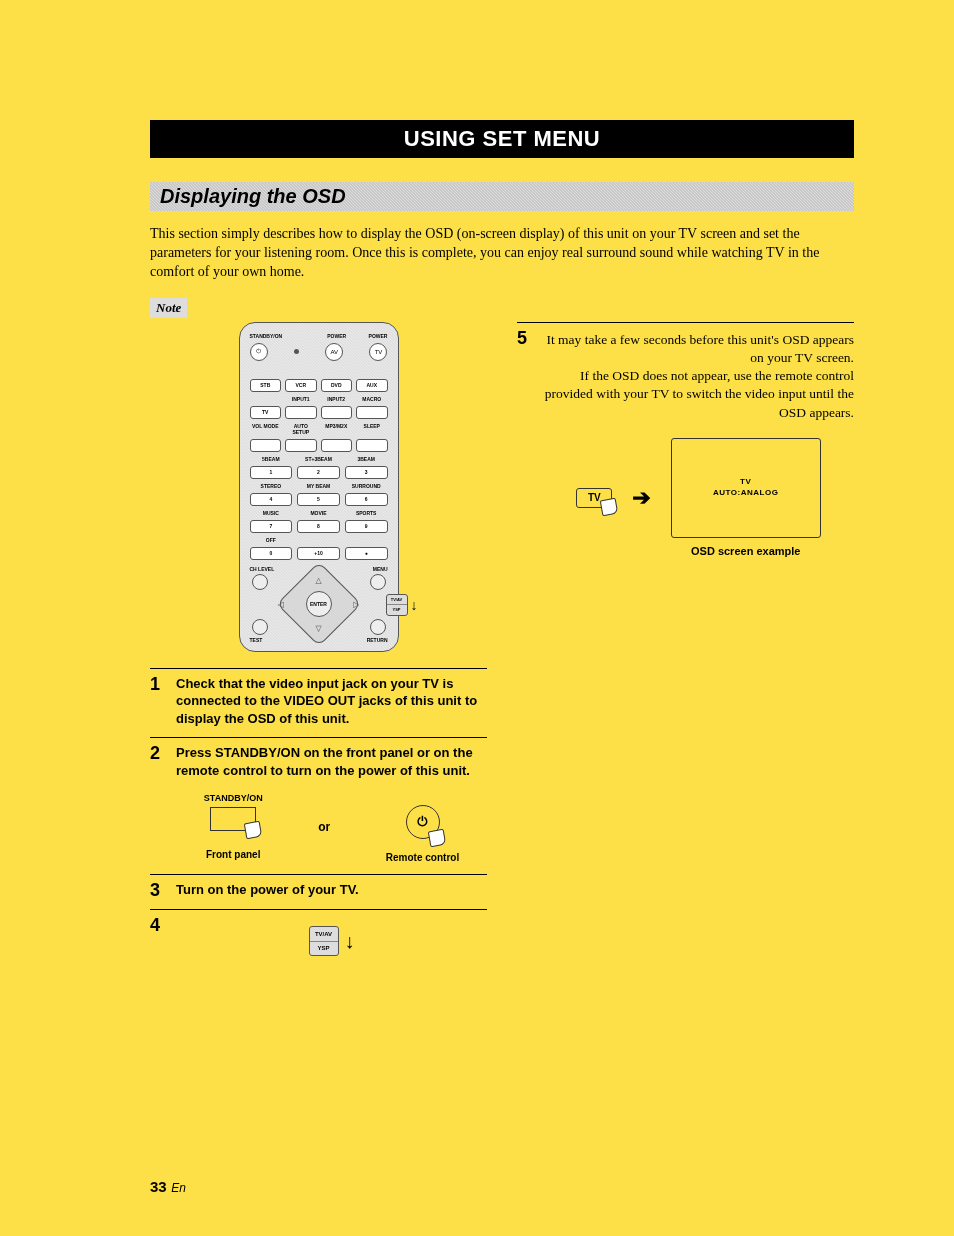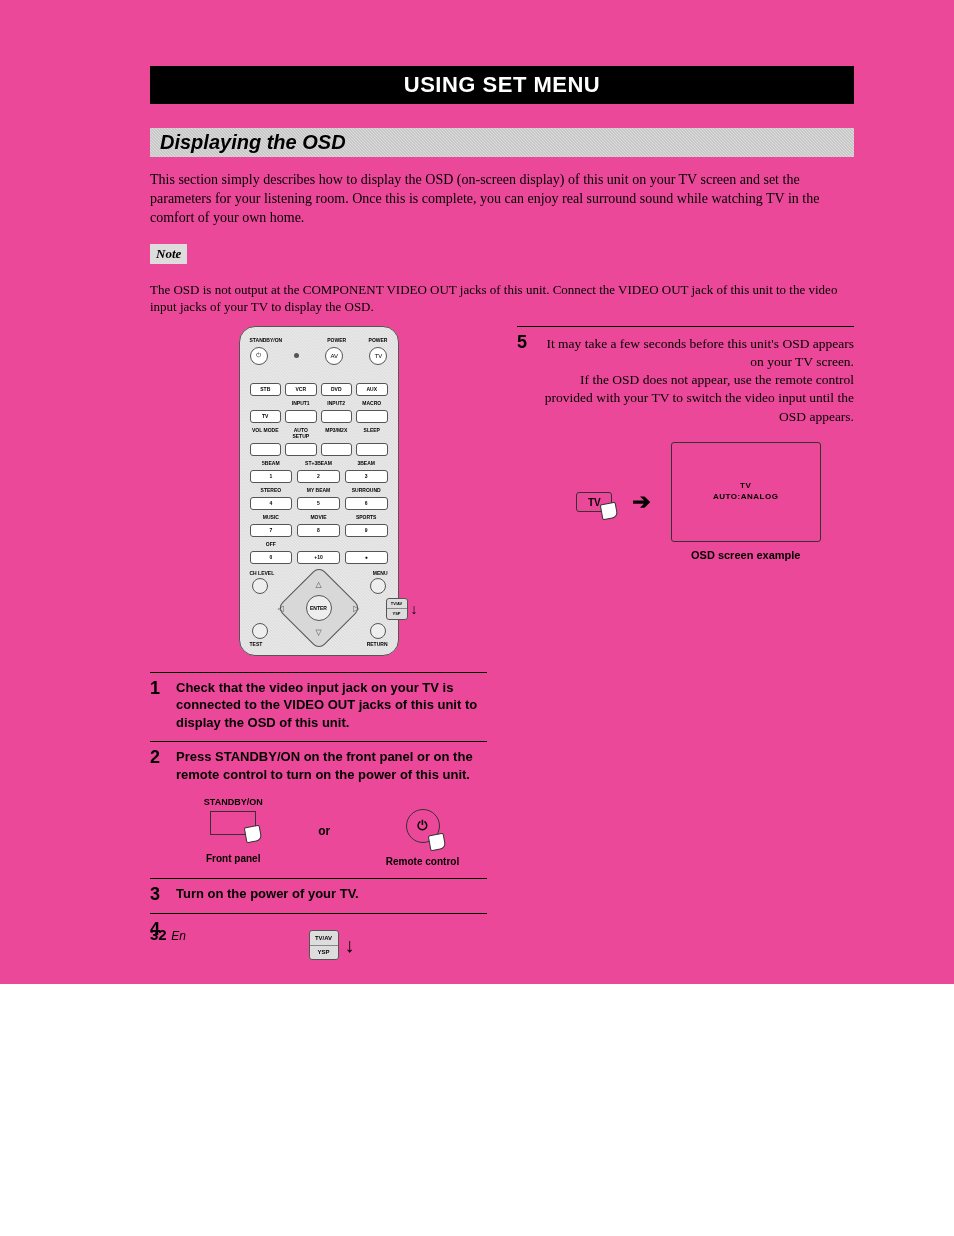--- a/index.html
+++ b/index.html
@@ -5,24 +5,24 @@
   * { box-sizing: border-box; }
   html, body {
     margin: 0;
     padding: 0;
     background: #fff;
     font-family: "Times New Roman", Times, serif;
     color: #000;
   }
   .page {
     width: 954px;
-    height: 984px;
+    height: 1236px;
     position: relative;
-    background: #ec4899;
-    padding: 66px 100px 40px 150px;
+    background: #fde047;
+    padding: 120px 100px 40px 150px;
   }
   .title-bar {
     background: #000;
     color: #fff;
     height: 38px;
     display: flex;
     align-items: center;
     justify-content: center;
     font-family: Arial, Helvetica, sans-serif;
     font-weight: bold;
@@ -304,21 +304,20 @@
 
 <div class="page">
 
   <div class="title-bar">USING SET MENU</div>
 
   <div class="section-heading">Displaying the OSD</div>
 
   <p class="intro">This section simply describes how to display the OSD (on-screen display) of this unit on your TV screen and set the parameters for your listening room. Once this is complete, you can enjoy real surround sound while watching TV in the comfort of your own home.</p>
 
   <div class="note-label">Note</div>
-  <p class="note-text">The OSD is not output at the COMPONENT VIDEO OUT jacks of this unit. Connect the VIDEO OUT jack of this unit to the video input jacks of your TV to display the OSD.</p>
 
   <div class="columns">
 
     <div class="col">
 
       <div style="position:relative;">
       <div class="remote">
         <div class="r-row">
           <span class="r-lab">STANDBY/ON</span>
           <span></span>
@@ -493,17 +492,17 @@
               <div class="osd-caption">OSD screen example</div>
             </div>
           </div>
         </div>
       </div>
 
     </div>
   </div>
 
   <div class="page-num">
-    <span class="n">32</span>
+    <span class="n">33</span>
     <span class="en">En</span>
   </div>
 
 </div>
 
 </body></html>

